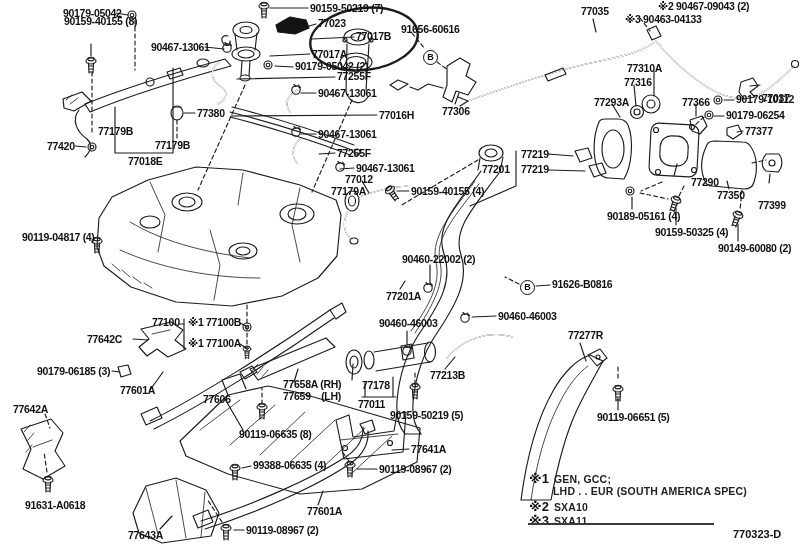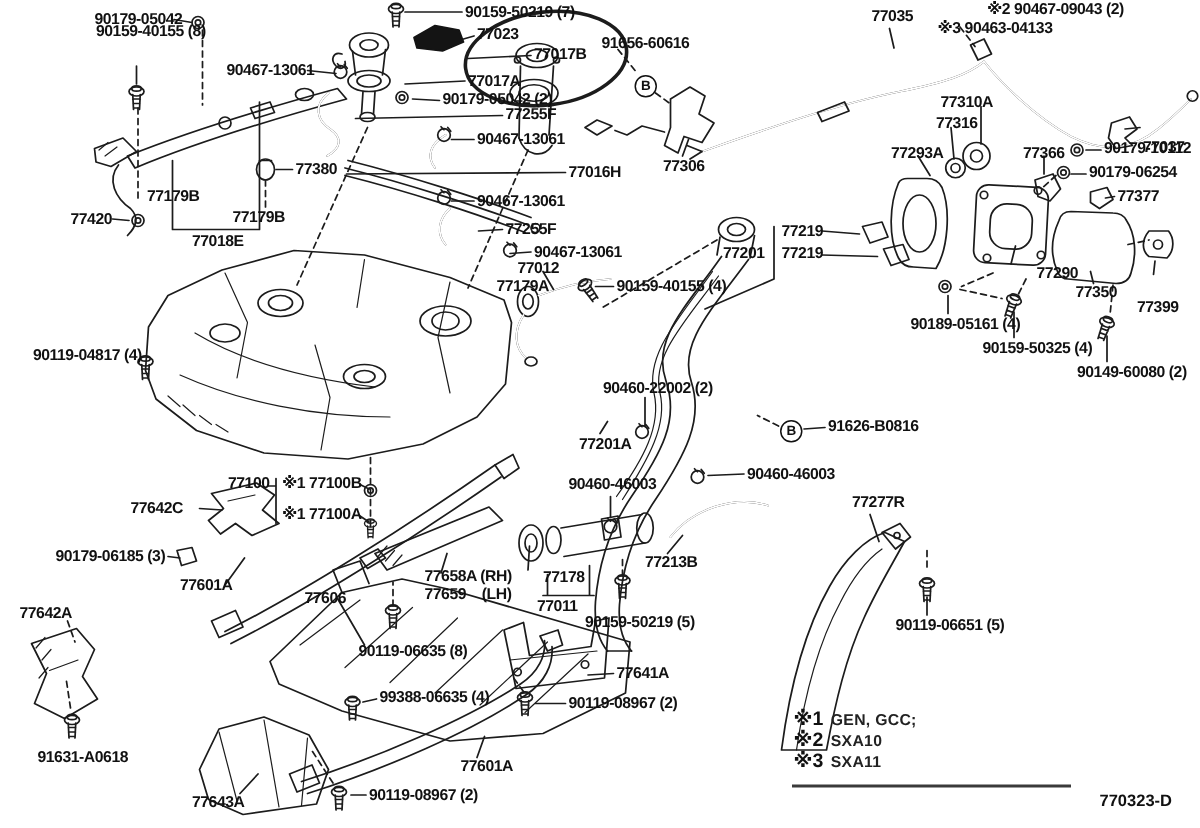--- a/index.html
+++ b/index.html
@@ -338,20 +338,23 @@
       <div class="plabel" style="left: 597px; top: 412px;">90119-06651 (5)</div>
       <div class="circle-b" style="left: 423px; top: 50px;">B</div>
       <div class="circle-b" style="left: 520px; top: 280px;">B</div>
     </div>
 
   <div class="legend">
     <div class="lrow">
       <span class="lmark">※1</span>
       <span class="ltext">GEN, GCC;</span>
     </div>
+    <div class="lrow indent">
+      <span class="ltext">LHD . . EUR (SOUTH AMERICA SPEC)</span>
+    </div>
     <div class="lrow">
       <span class="lmark">※2</span>
       <span class="ltext">SXA10</span>
     </div>
     <div class="lrow">
       <span class="lmark">※3</span>
       <span class="ltext">SXA11</span>
     </div>
   </div>
   <div class="legend-rule"></div>

